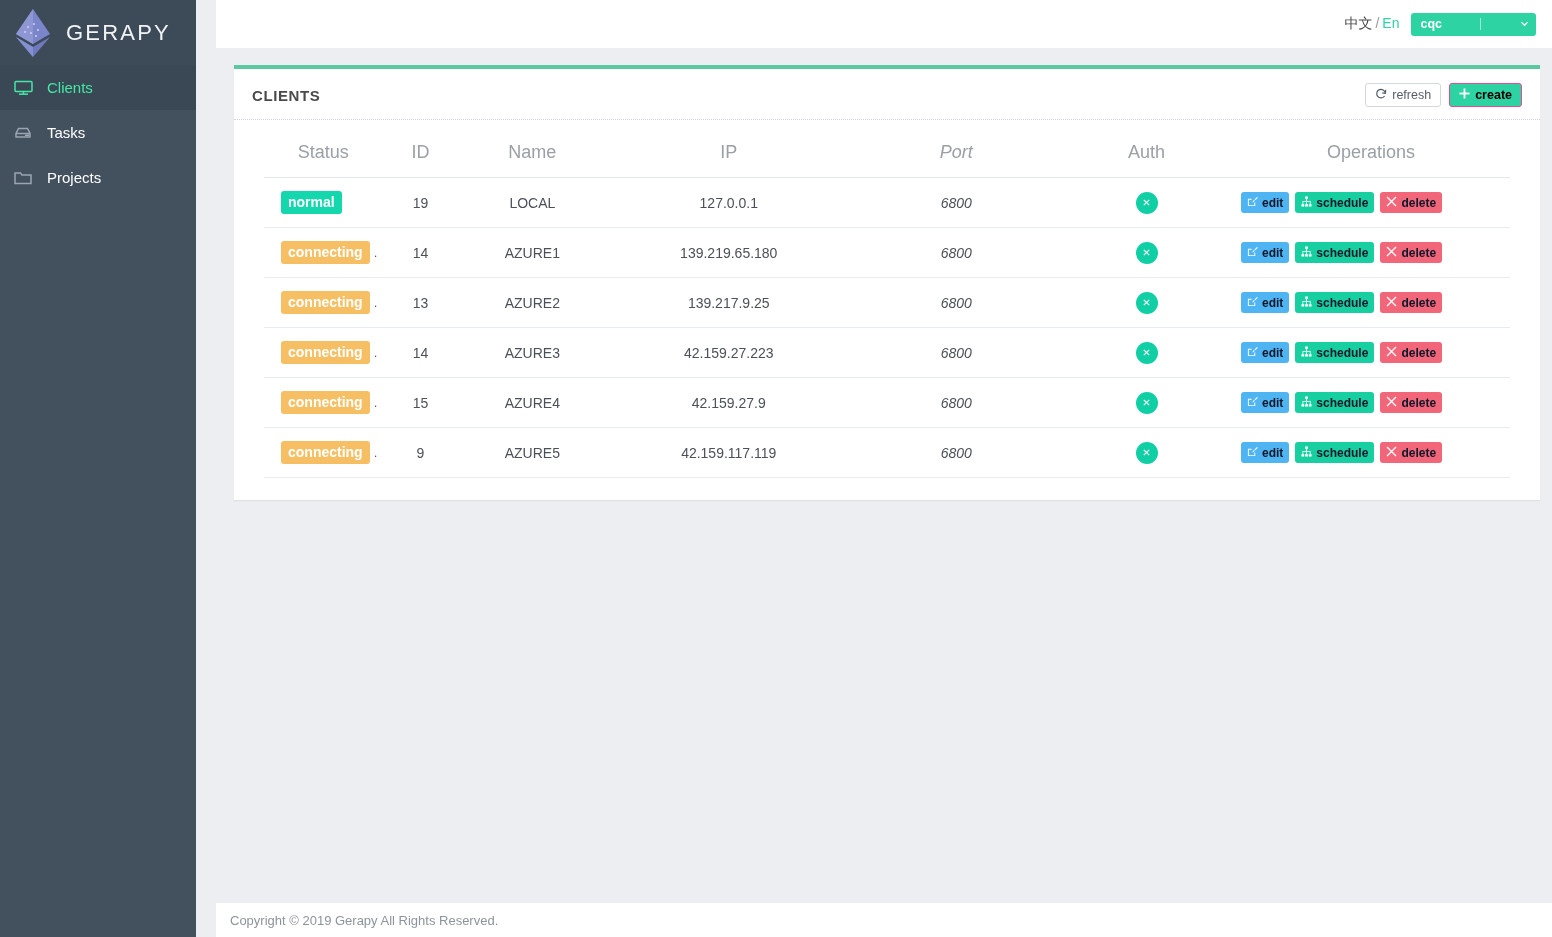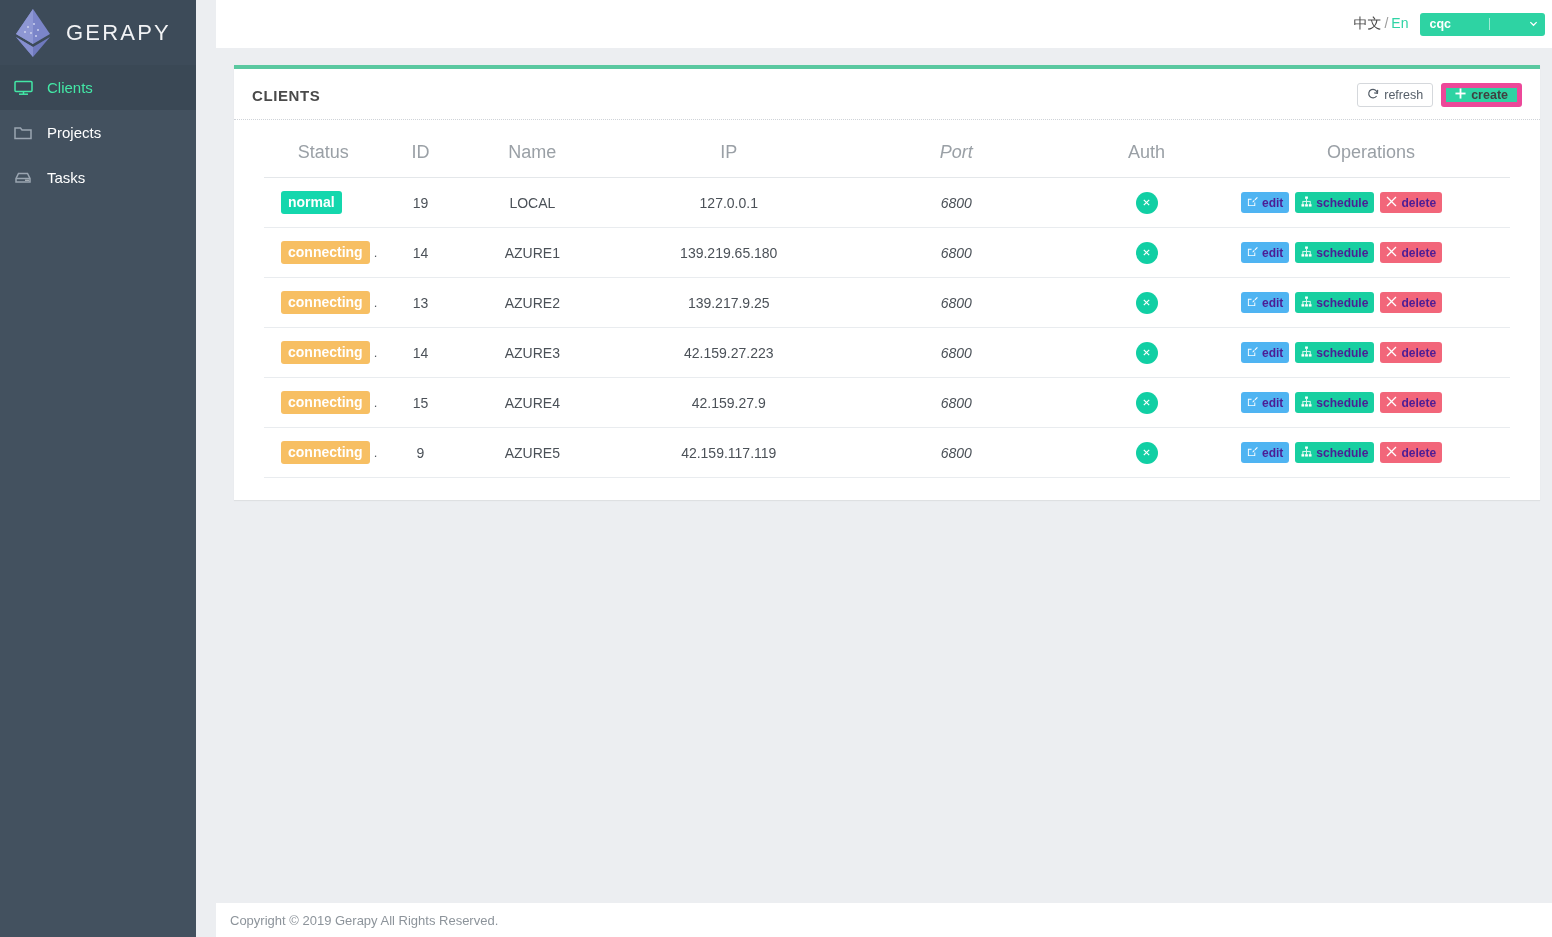--- a/index.html
+++ b/index.html
@@ -56,21 +56,21 @@
   .nav-item.active .nav-ico svg { stroke: #43e8a6; }
   .nav-item .nav-ico svg { stroke: #9aa5b1; }
   .nav-label { line-height: 1; }
 
   
   .topbar {
     position: absolute; left: 216px; top: 0;
     width: 1336px; height: 48px;
     background: #ffffff;
     display: flex; align-items: center; justify-content: flex-end;
-    padding-right: 7px;
+    padding-right: 16px;
   }
   .lang {
     font-size: 14px;
     color: #4a4a4a;
     margin-right: 12px;
     white-space: nowrap;
   }
   .lang .sep { color: #9b9b9b; margin: 0 3px; }
   .lang .en { color: #2fd3a5; cursor: pointer; }
   .lang .zh { cursor: pointer; }
@@ -131,22 +131,22 @@
     font-family: "Liberation Sans", sans-serif;
     line-height: 1;
   }
   .btn-refresh {
     background: #ffffff;
     border: 1px solid #d5d8dc;
     color: #555e68;
   }
   .btn-create {
     background: #2ed3a3;
-    border: 5px solid #ec4899;
-    color: #404040;
+    border: 1px solid #ec4899;
+    color: #000000;
     font-weight: bold;
   }
 
   
   .table-wrap { padding: 10px 30px 22px 30px; }
   table { width: 100%; border-collapse: collapse; }
   thead th {
     font-size: 18px;
     font-weight: normal;
     color: #9aa0a6;
@@ -192,21 +192,21 @@
     background: #11cfa4;
     display: inline-flex; align-items: center; justify-content: center;
     cursor: pointer;
   }
   .auth-circle svg { width: 9px; height: 9px; }
 
   .ops { display: flex; align-items: center; justify-content: flex-start; gap: 6px; padding-left: 4px; }
   .opbtn {
     border: none;
     border-radius: 3px;
-    color: #4c1d95;
+    color: #0f172a;
     font-size: 12px;
     font-weight: bold;
     height: 21px;
     padding: 0 6px;
     display: inline-flex; align-items: center; gap: 4px;
     cursor: pointer;
     font-family: "Liberation Sans", sans-serif;
     line-height: 1;
   }
   .op-edit     { background: #4fb4f2; }
@@ -257,36 +257,36 @@
             <line x1="9.5" y1="11.5" x2="9.5" y2="14"></line>
             <line x1="5" y1="14.2" x2="14" y2="14.2"></line>
           </svg>
         </span>
         <span class="nav-label">Clients</span>
       </a>
 
       <a class="nav-item">
         <span class="nav-ico">
           <svg width="19" height="16" viewBox="0 0 19 16" fill="none" stroke-width="1.5">
-            <path d="M1 13.5 L1 3 L6.5 3 L8 5 L17 5 L17 13.5 Z"></path>
-          </svg>
-        </span>
-        <span class="nav-label">Projects</span>
-      </a>
-
-      <a class="nav-item">
-        <span class="nav-ico">
-          <svg width="19" height="16" viewBox="0 0 19 16" fill="none" stroke-width="1.5">
             <path d="M2 8.5 L4.5 3.5 L13.5 3.5 L16 8.5 L16 12 L2 12 Z"></path>
             <line x1="2" y1="8.5" x2="16" y2="8.5"></line>
             <circle cx="12" cy="10.2" r=".7" fill="currentColor" stroke="none"></circle>
             <circle cx="14" cy="10.2" r=".7" fill="currentColor" stroke="none"></circle>
           </svg>
         </span>
         <span class="nav-label">Tasks</span>
+      </a>
+
+      <a class="nav-item">
+        <span class="nav-ico">
+          <svg width="19" height="16" viewBox="0 0 19 16" fill="none" stroke-width="1.5">
+            <path d="M1 13.5 L1 3 L6.5 3 L8 5 L17 5 L17 13.5 Z"></path>
+          </svg>
+        </span>
+        <span class="nav-label">Projects</span>
       </a>
     </nav>
   </aside>
 
   <header class="topbar">
     <div class="lang">
       <span class="zh">中文</span><span class="sep">/</span><span class="en">En</span>
     </div>
     <button class="userbtn">
       <span>cqc</span>

